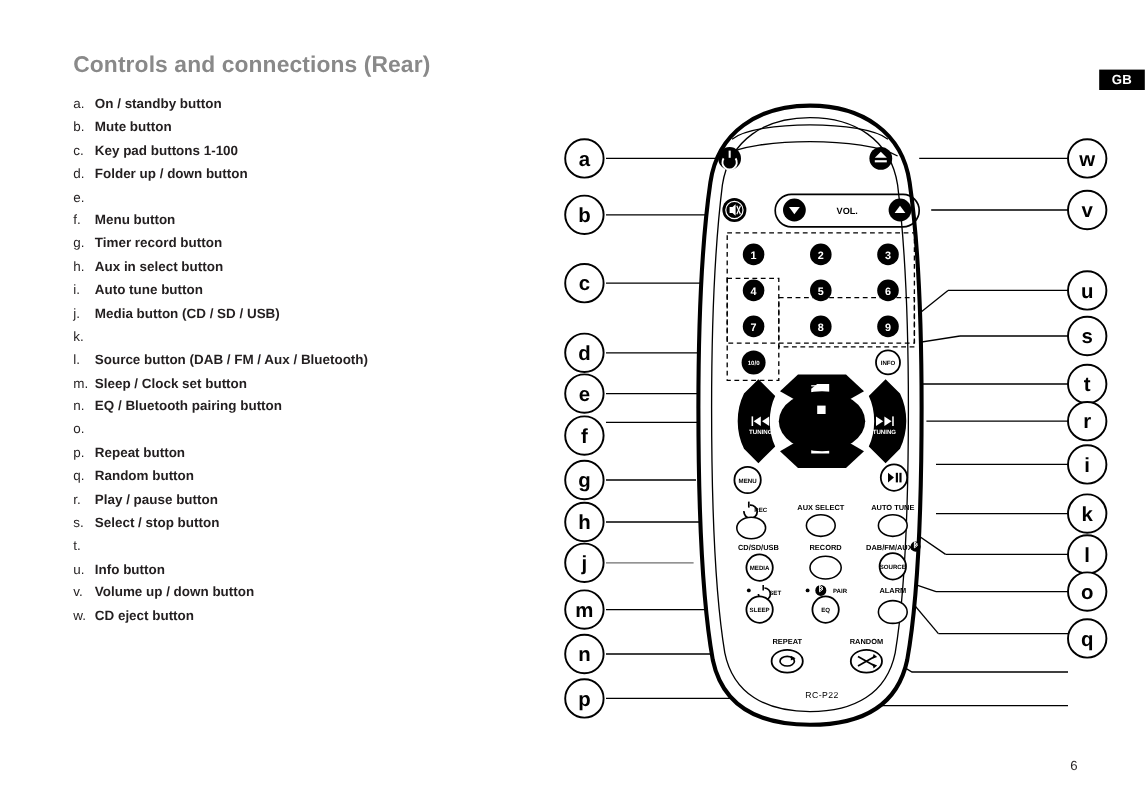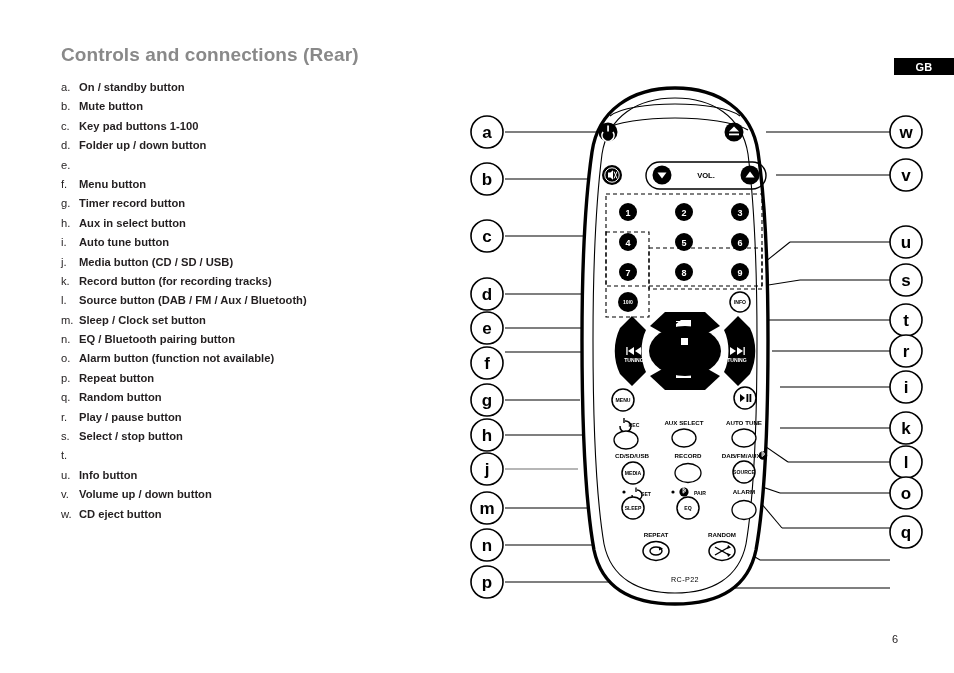--- a/index.html
+++ b/index.html
@@ -24,21 +24,21 @@
     font-size: 19px;
     font-weight: bold;
     color: #898989;
     letter-spacing: 0.1px;
     white-space: nowrap;
   }
   #lang-badge {
     position: absolute;
     right: 0px;
     top: 58px;
-    width: 60px;
+    width: 38px;
     height: 17px;
     background: #000000;
     color: #ffffff;
     font-size: 11px;
     font-weight: bold;
     display: flex;
     align-items: center;
     justify-content: center;
     letter-spacing: 0.3px;
   }
@@ -154,37 +154,35 @@
   <div class="legend-row">
       <span class="legend-key">i.</span>
       <span class="legend-text">Auto tune button</span>
     </div>
   <div class="legend-row">
       <span class="legend-key">j.</span>
       <span class="legend-text">Media button (CD / SD / USB)</span>
     </div>
   <div class="legend-row">
       <span class="legend-key">k.</span>
-      <span class="legend-text">Record button (for recording tracks)</span>
     </div>
   <div class="legend-row">
       <span class="legend-key">l.</span>
       <span class="legend-text">Source button (DAB / FM / Aux / Bluetooth)</span>
     </div>
   <div class="legend-row">
       <span class="legend-key">m.</span>
       <span class="legend-text">Sleep / Clock set button</span>
     </div>
   <div class="legend-row">
       <span class="legend-key">n.</span>
       <span class="legend-text">EQ / Bluetooth pairing button</span>
     </div>
   <div class="legend-row">
       <span class="legend-key">o.</span>
-      <span class="legend-text">Alarm button (function not available)</span>
     </div>
   <div class="legend-row">
       <span class="legend-key">p.</span>
       <span class="legend-text">Repeat button</span>
     </div>
   <div class="legend-row">
       <span class="legend-key">q.</span>
       <span class="legend-text">Random button</span>
     </div>
   <div class="legend-row">

